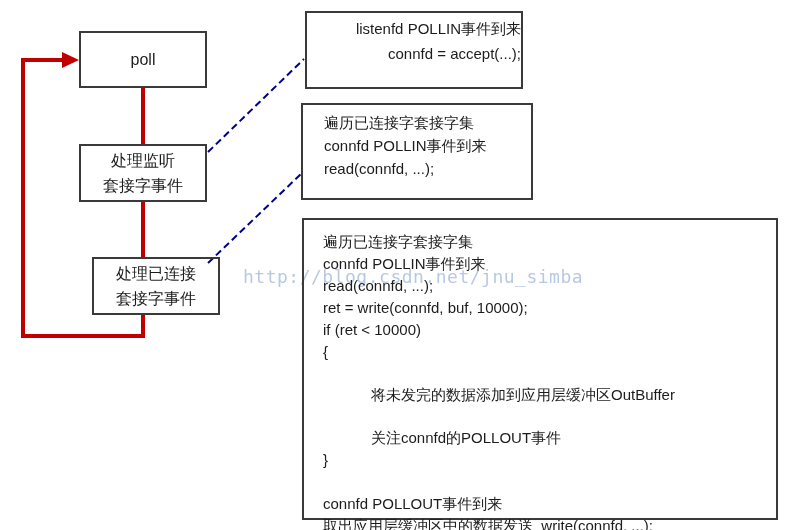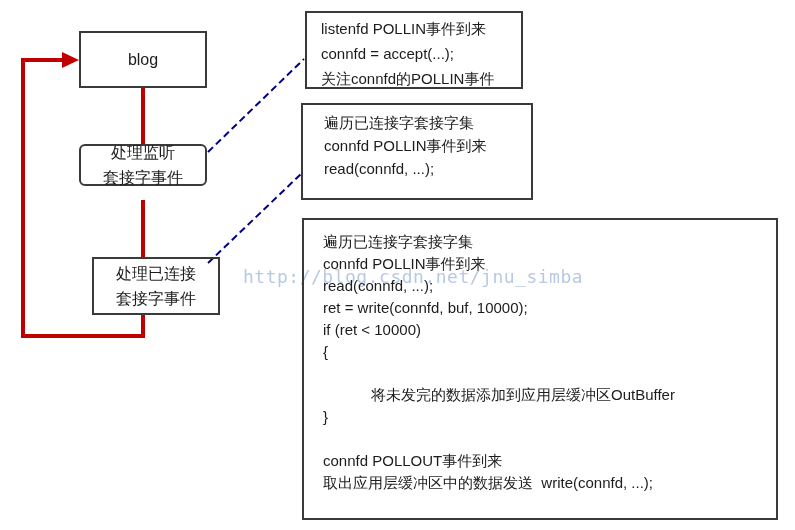--- a/index.html
+++ b/index.html
@@ -23,35 +23,35 @@
     font-size:16px;line-height:25px;
     text-align:center;
   }
   .callout{
     font-size:15px;
   }
   #callout-listen{
     left:305px;top:11px;width:218px;height:78px;
     padding:3px 0 0 14px;
   }
-  #callout-listen .cline{line-height:25px;}
+  #callout-listen .cline{line-height:25px;text-align:right;}
   #callout-connected{
     left:301px;top:103px;width:232px;height:97px;
     padding:6px 0 0 21px;
   }
   #callout-connected .cline{line-height:23px;}
   #callout-buffered{
     left:302px;top:218px;width:476px;height:302px;
     padding:11px 0 0 19px;
   }
   #callout-buffered .cline{line-height:22px;min-height:22px;}
   .cline{white-space:pre-wrap;}
   .cline.indent{padding-left:48px;margin-top:21px;}
   #poll-box{left:79px;top:31px;width:128px;height:57px;}
-  #listen-box{left:79px;top:144px;width:128px;height:42px;border-radius:6px;}
+  #listen-box{left:79px;top:144px;width:128px;height:58px;}
   #connected-box{left:92px;top:257px;width:128px;height:58px;}
   #watermark{
     position:absolute;left:243px;top:266px;
     font-family:"DejaVu Sans Mono","Liberation Mono",monospace;
     font-size:18px;letter-spacing:0.5px;
     color:#b9c9e2;
     z-index:0;
     user-select:none;
   }
   #connector-svg{
@@ -73,52 +73,52 @@
     <polygon points="62,52 62,68 79,60" fill="#c00000"></polygon>
 
     <line x1="143" y1="87" x2="143" y2="146" stroke="#c00000" stroke-width="4"></line>
     <line x1="143" y1="200" x2="143" y2="259" stroke="#c00000" stroke-width="4"></line>
 
     <line x1="208" y1="152" x2="304" y2="59" stroke="#00008b" stroke-width="2" stroke-dasharray="7,4"></line>
     <line x1="208" y1="263" x2="302" y2="173" stroke="#00008b" stroke-width="2" stroke-dasharray="7,4"></line>
   </svg>
 
   <div class="box flowbox" id="poll-box">
-    <div>blog</div>
+    <div>poll</div>
   </div>
 
   <div class="box flowbox" id="listen-box">
     <div>处理监听</div>
     <div>套接字事件</div>
   </div>
 
   <div class="box flowbox" id="connected-box">
     <div>处理已连接</div>
     <div>套接字事件</div>
   </div>
 
   <div class="box callout" id="callout-listen">
     <div class="cline">listenfd POLLIN事件到来</div>
     <div class="cline">connfd = accept(...);</div>
-    <div class="cline">关注connfd的POLLIN事件</div>
   </div>
 
   <div class="box callout" id="callout-connected">
     <div class="cline">遍历已连接字套接字集</div>
     <div class="cline">connfd POLLIN事件到来</div>
     <div class="cline">read(connfd, ...);</div>
   </div>
 
   <div class="box callout" id="callout-buffered">
     <div class="cline">遍历已连接字套接字集</div>
     <div class="cline">connfd POLLIN事件到来</div>
     <div class="cline">read(connfd, ...);</div>
     <div class="cline">ret = write(connfd, buf, 10000);</div>
     <div class="cline">if (ret &lt; 10000)</div>
     <div class="cline">{</div>
     <div class="cline indent">将未发完的数据添加到应用层缓冲区OutBuffer</div>
+    <div class="cline indent">关注connfd的POLLOUT事件</div>
     <div class="cline">}</div>
     <div class="cline"></div>
     <div class="cline">connfd POLLOUT事件到来</div>
     <div class="cline">取出应用层缓冲区中的数据发送  write(connfd, ...);</div>
   </div>
 
 </div>
 
 </body></html>

